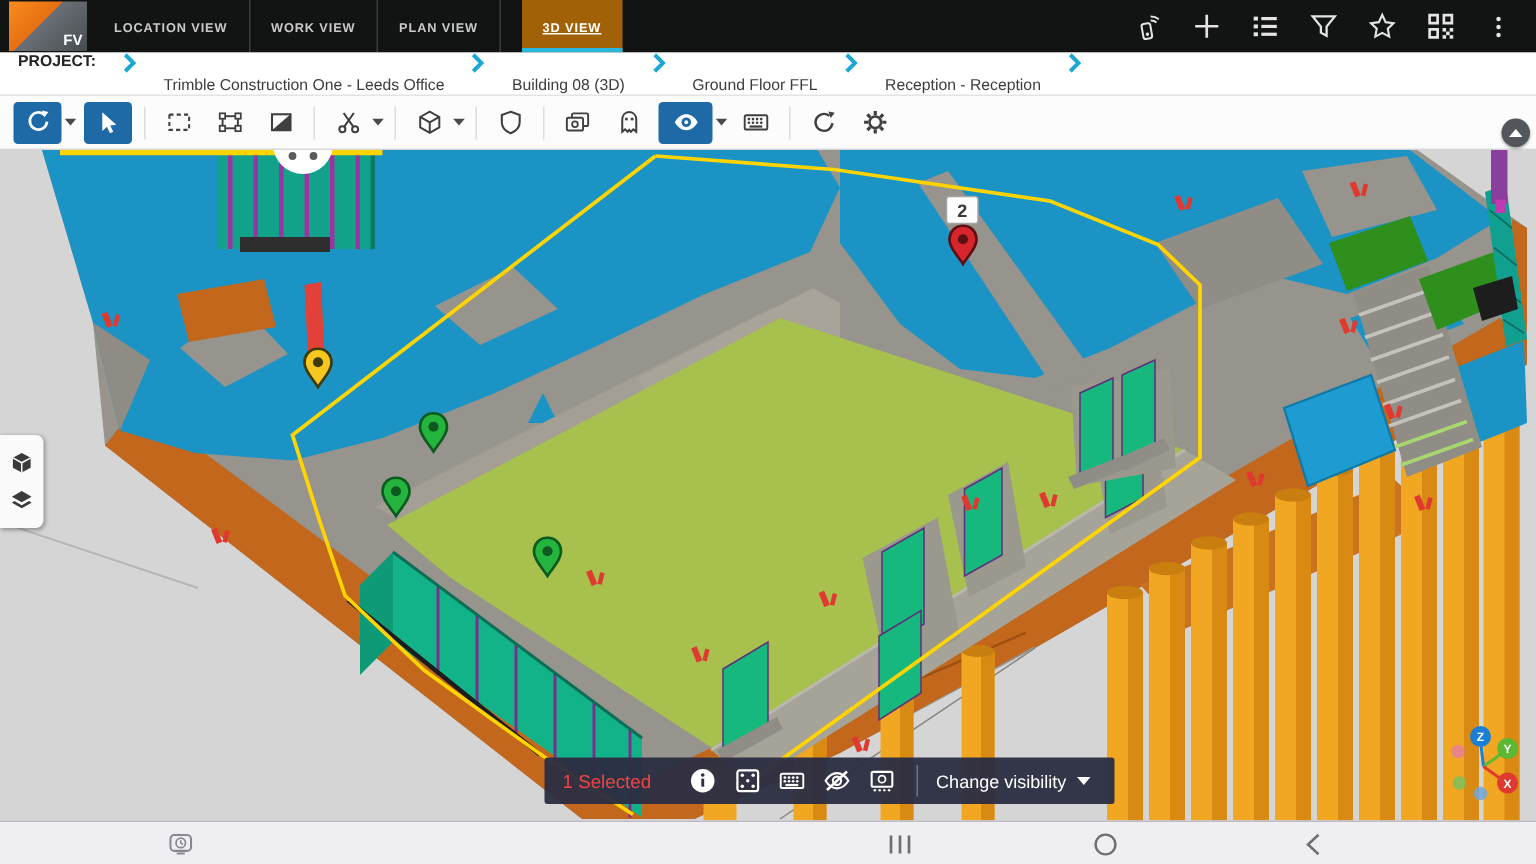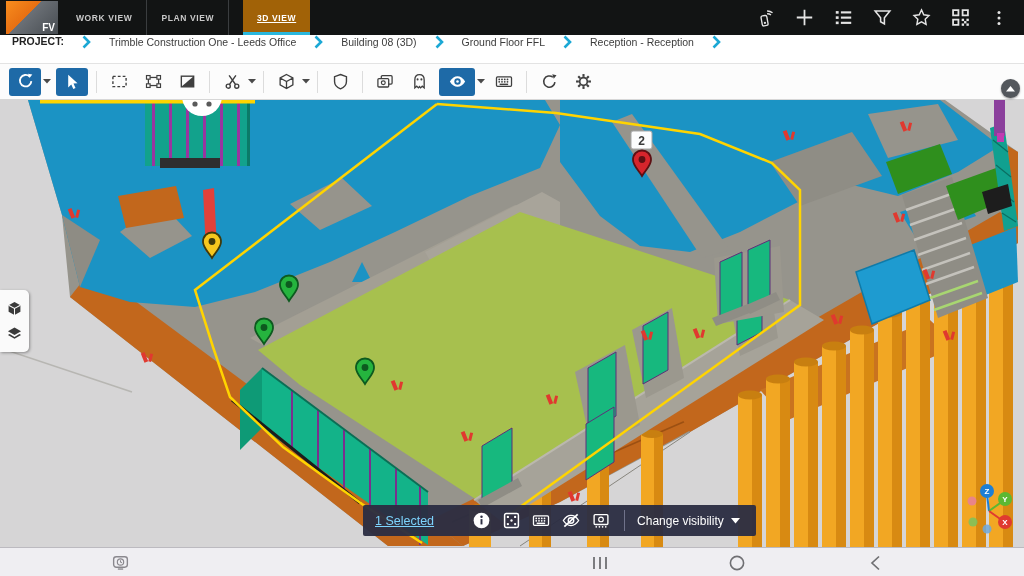--- a/index.html
+++ b/index.html
@@ -18,21 +18,21 @@
     border-right:1px solid #3a3d3f;cursor:default;}
   .tab:last-child{border-right:none;margin-left:14px;color:#fff;background:#a16207;text-decoration:underline;}
   .tab.active::after{content:"";position:absolute;left:0;right:0;bottom:0;height:3px;background:#29b7dd;}
   .appbar-actions{margin-left:auto;display:flex;align-items:center;gap:9px;padding-right:10px;}
   .abtn{width:30px;height:30px;display:flex;align-items:center;justify-content:center;}
 
   
   .breadcrumb{position:absolute;top:35px;left:0;right:0;height:29px;background:#ffffff;
     display:flex;align-items:flex-start;padding-left:12px;border-bottom:1px solid #e3e3e3;box-sizing:border-box;}
   .bc-label{font-size:10.5px;font-weight:bold;color:#222;margin-right:14px;}
-  .bc-item{font-size:10.5px;color:#3c3c3c;margin:1px 14px;}
+  .bc-item{font-size:10.5px;color:#3c3c3c;margin:16px 14px;}
   .bc-chev{margin:0 4px;display:flex;align-items:center;}
 
   
   .toolbar{position:absolute;top:64px;left:0;right:0;height:36px;background:#fcfcfc;
     display:flex;align-items:center;padding-left:6px;border-bottom:1px solid #d7d7d7;box-sizing:border-box;}
   .tbtn{height:28px;min-width:28px;display:flex;align-items:center;justify-content:center;
     border-radius:3px;margin:0 3px;}
   .tbtn.blue{background:#1e6aa7;width:32px;}
   .tcaret{margin:0 2px 0 -1px;display:flex;align-items:center;}
   .tdiv{width:1px;height:22px;background:#dcdcdc;margin:0 5px;}
@@ -44,40 +44,43 @@
   .viewport{position:absolute;top:100px;left:0;width:1024px;height:447px;background:#d6d5d6;}
   .viewport svg.scene{position:absolute;top:0;left:0;width:1024px;height:447px;display:block;}
 
   .left-strip{position:absolute;left:0;top:190px;width:29px;height:62px;background:#fafafa;
     border-radius:0 5px 5px 0;box-shadow:1px 1px 3px rgba(0,0,0,.35);
     display:flex;flex-direction:column;align-items:center;justify-content:center;gap:10px;}
 
   
   .selection-bar{position:absolute;left:363px;top:405px;height:31px;background:rgba(44,46,67,.96);
     display:flex;align-items:center;padding:0 12px;border-radius:2px;gap:0;}
-  .sel-text{color:#7dd3fc;font-size:12.5px;margin-right:32px;white-space:nowrap;text-decoration:underline;}
+  .sel-text{color:#ef4444;font-size:12.5px;margin-right:19px;white-space:nowrap;}
   .sbtn{width:30px;height:30px;display:flex;align-items:center;justify-content:center;}
   .sdiv{width:1px;height:21px;background:#70728a;margin:0 8px;}
   .chvis{display:flex;align-items:center;gap:7px;color:#fff;font-size:12px;padding:0 4px;white-space:nowrap;}
 
   
   .sysnav{position:absolute;left:0;bottom:0;width:1024px;height:29px;background:#efeef2;
     border-top:1px solid #bcbac0;box-sizing:border-box;}
   .nbtn{position:absolute;top:0;height:29px;display:flex;align-items:center;justify-content:center;width:34px;}
 </style>
 </head>
 <body>
 
 <div class="screen">
 
   <header class="appbar">
     <div class="logo">
         <span>FV</span>
       </div>
     <nav class="tabs">
+      <div class="tab">
+          <span>LOCATION VIEW</span>
+        </div>
       <div class="tab">
           <span>WORK VIEW</span>
         </div>
       <div class="tab">
           <span>PLAN VIEW</span>
         </div>
       <div class="tab active">
           <span>3D VIEW</span>
         </div>
     </nav>

